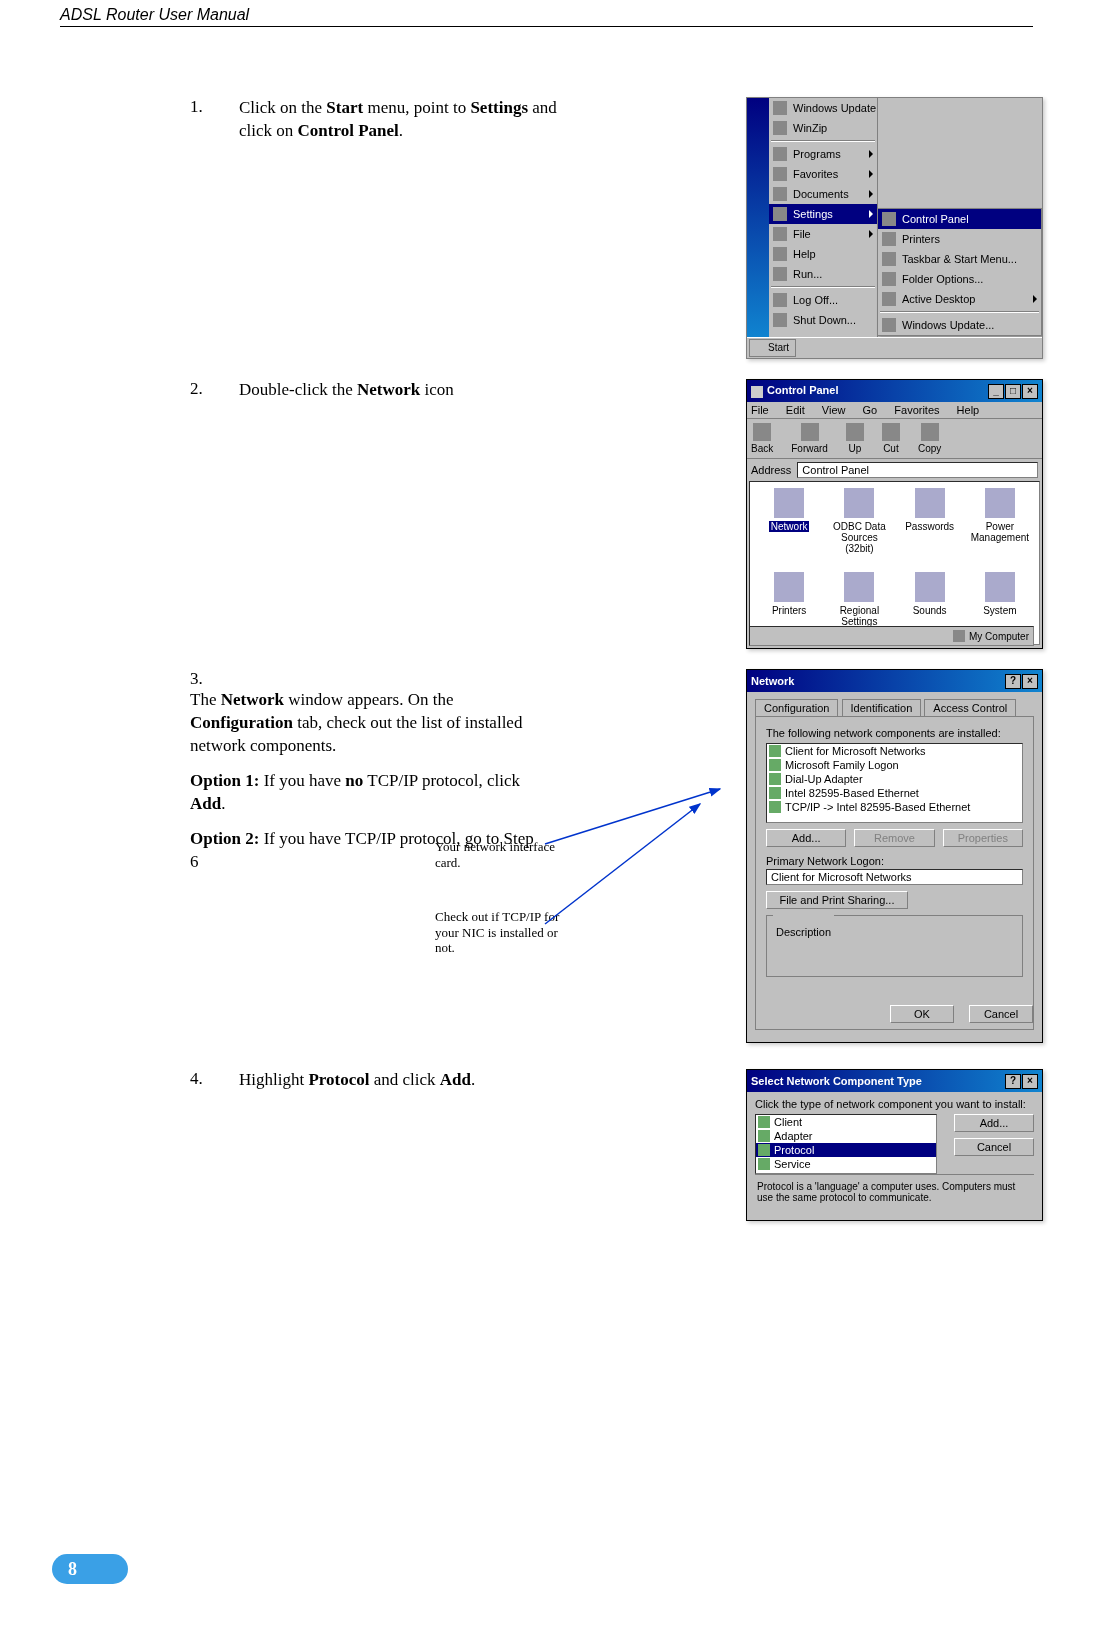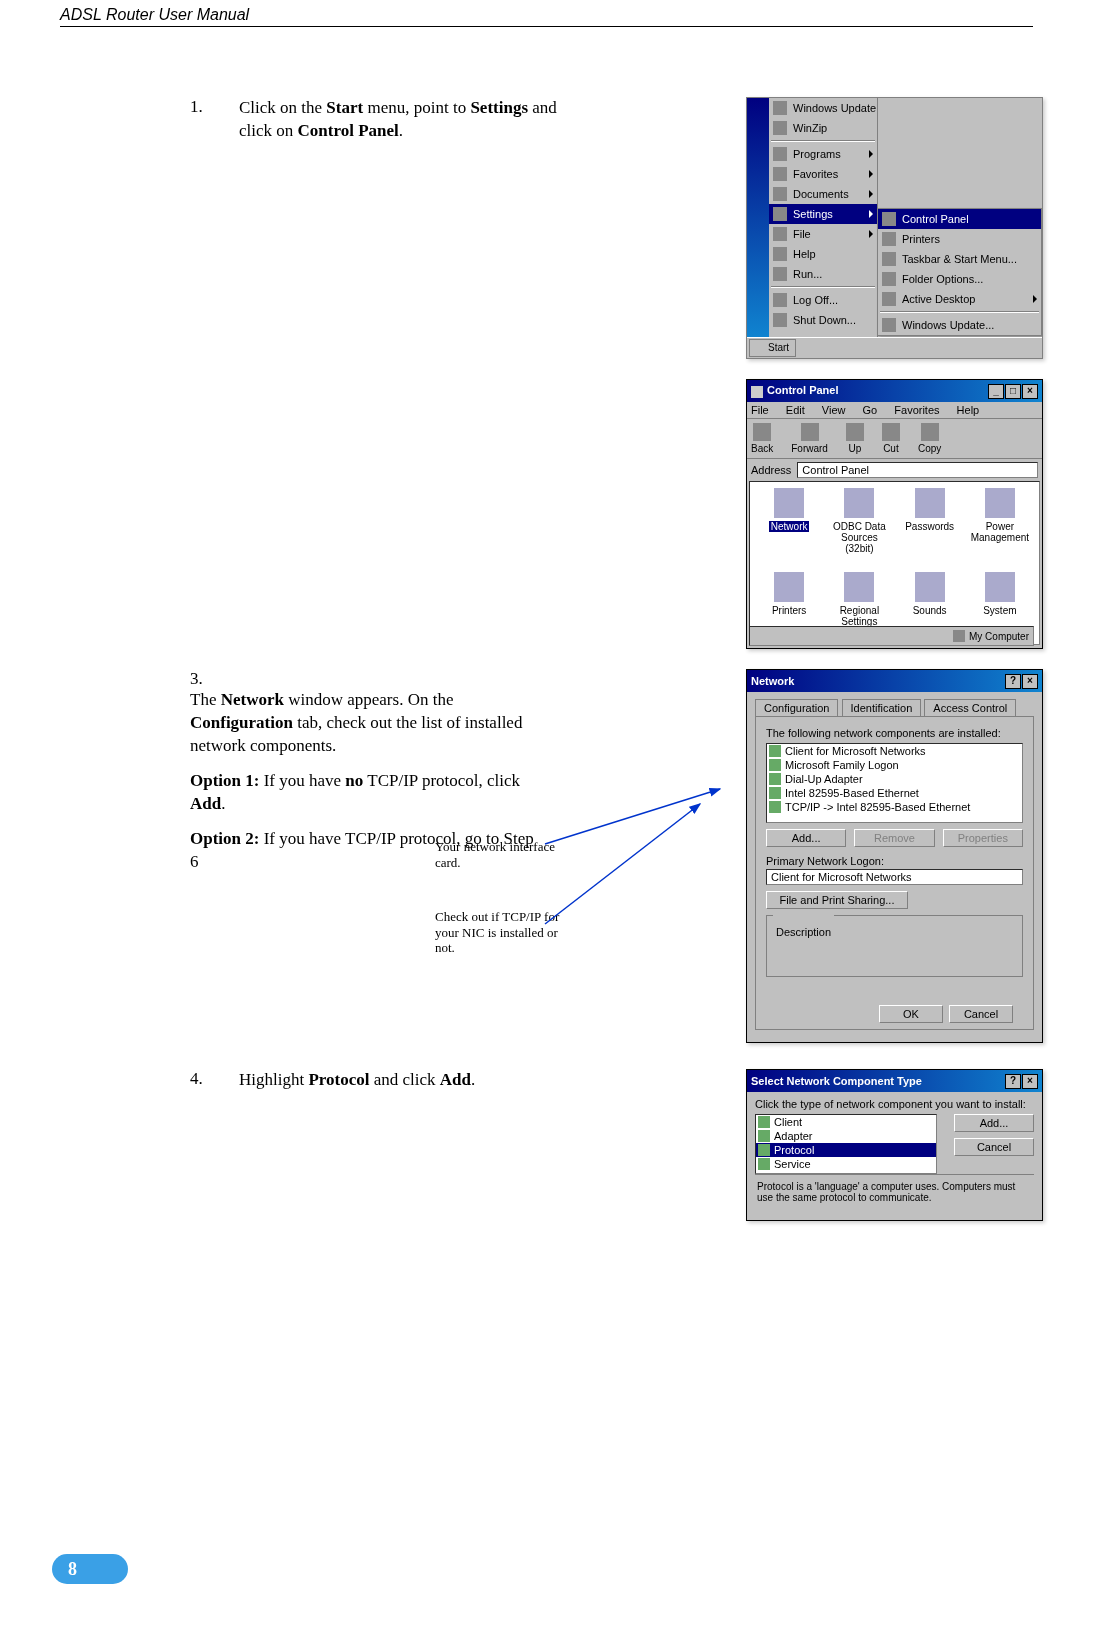--- a/index.html
+++ b/index.html
@@ -239,22 +239,22 @@
     background: #c0c0c0;
   }
   .netdlg .btn.disabled { color: #808080; }
   .netdlg .groupbox {
     border: 1px solid #808080; margin-top: 6px; padding: 6px; height: 48px;
   }
   .netdlg .combo {
     background: #fff; border: 1px inset #808080; padding: 1px 4px; margin: 2px 0 6px 0;
   }
   .netdlg .bottom-btns {
-    position: absolute; right: 20px; bottom: 6px;
-    display: flex; gap: 6px;
+    position: absolute; right: 0; bottom: 6px;
+    display: flex; gap: 15px;
   }
   .netdlg .bottom-btns .btn { width: 62px; flex: none; }
 
   
   .seldlg {
     width: 295px; height: 150px;
     background: #c0c0c0;
     border: 1px solid #000;
     box-shadow: 2px 2px 4px rgba(0,0,0,0.2);
     font-family: Tahoma, sans-serif;
@@ -373,20 +373,26 @@
             <div class="item"><span class="ic"></span><span>Windows Update...</span></div>
           </div>
           <div class="taskbar">
             <div class="startbtn">Start</div>
           </div>
         </div>
       </div>
     </div>
 
     <div class="step-row">
+      <div class="step-col-text">
+        <span class="step-num">2.</span>
+        <span class="step-body">
+          <span>Double-click the </span><b>Network</b><span> icon</span>
+        </span>
+      </div>
       <div class="step-col-img">
         <div class="cpwin">
           <div class="titlebar">
             <span><span style="display:inline-block;width:12px;height:12px;background:#ccc;margin-right:4px;vertical-align:middle;"></span><span>Control Panel</span></span>
             <span class="btns">
               <span>_</span><span>□</span><span>×</span>
             </span>
           </div>
           <div class="menubar">
             <span>File</span>

